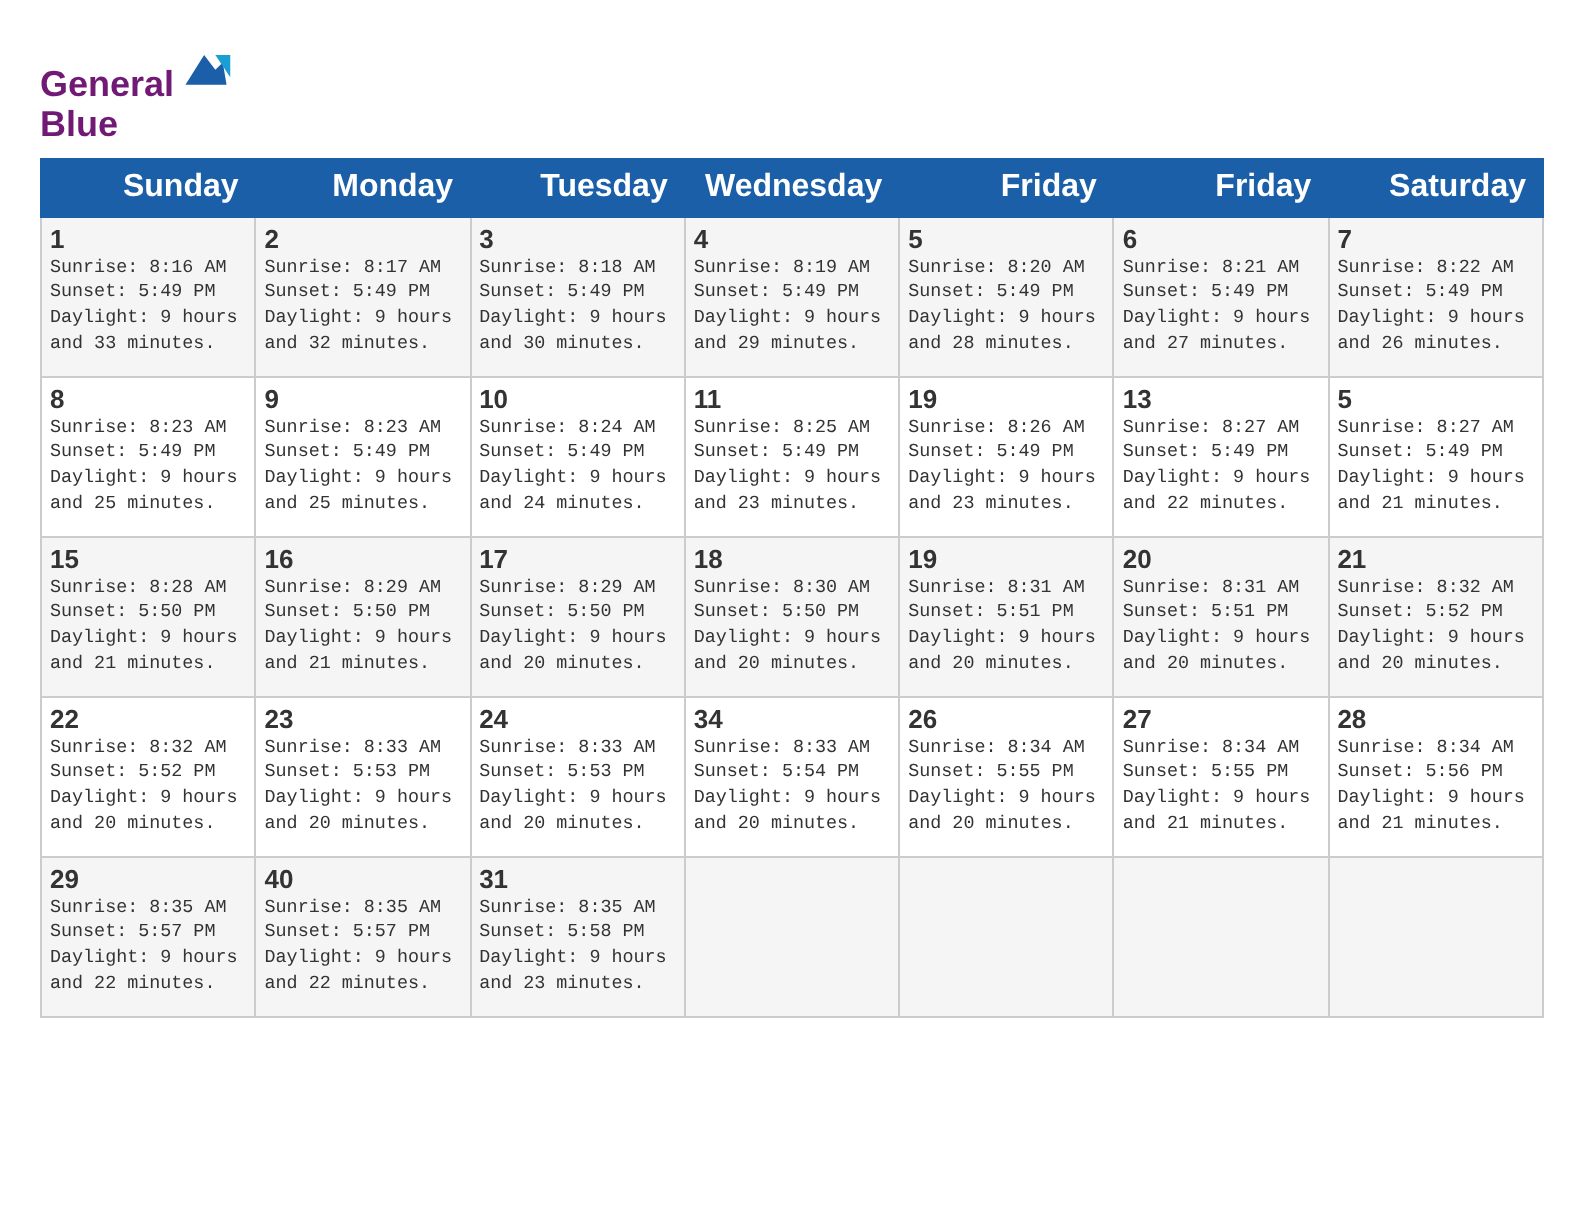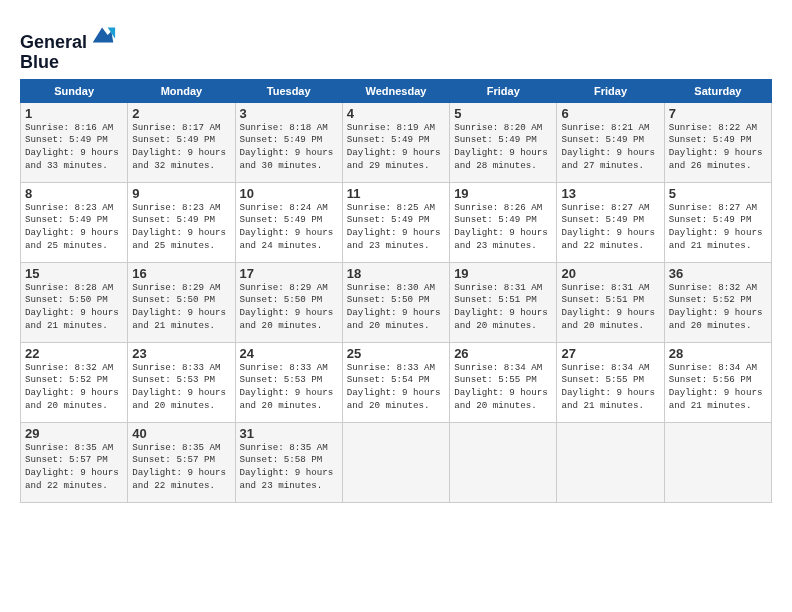--- a/index.html
+++ b/index.html
@@ -26,21 +26,21 @@
       align-items: center;
       margin-top: 4px;
     }
     .logo-text {
       font-size: 18px;
       font-weight: bold;
       color: #333;
       line-height: 1.1;
     }
     .logo-text span {
-      color: #0f172a;
+      color: #701a75;
       text-align: right;
     }
     .logo-icon {
       width: 28px;
       height: 28px;
       margin-left: 2px;
     }
     .title-block {
       text-align: right;
     }
@@ -57,24 +57,24 @@
     }
     .calendar {
       width: 100%;
       border-collapse: collapse;
       border: 1px solid #ccc;
       table-layout: fixed;
     }
     .calendar thead th {
       background: #1a5fa8;
       color: #fff;
-      font-size: 11px;
+      font-size: 16px;
       font-weight: bold;
-      padding: 5px 18px;
-      text-align: center;
+      padding: 5px 8px;
+      text-align: right;
       border: 1px solid #1a5fa8;
     }
     .calendar tbody td {
       vertical-align: top;
       padding: 3px 4px 3px 4px;
       border: 1px solid #ccc;
       font-size: 9.5px;
       color: #333;
       height: 80px;
       background: #fff;
@@ -313,21 +313,21 @@
           <td>
         <span class="day-num">20</span>
         <div class="day-info">
           Sunrise: 8:31 AM<br>
           Sunset: 5:51 PM<br>
           Daylight: 9 hours<br>
           and 20 minutes.
         </div>
       </td>
           <td>
-        <span class="day-num">36</span>
+        <span class="day-num">21</span>
         <div class="day-info">
           Sunrise: 8:32 AM<br>
           Sunset: 5:52 PM<br>
           Daylight: 9 hours<br>
           and 20 minutes.
         </div>
       </td>
         </tr>
         <tr>
           <td>
@@ -351,21 +351,21 @@
           <td>
         <span class="day-num">24</span>
         <div class="day-info">
           Sunrise: 8:33 AM<br>
           Sunset: 5:53 PM<br>
           Daylight: 9 hours<br>
           and 20 minutes.
         </div>
       </td>
           <td>
-        <span class="day-num">25</span>
+        <span class="day-num">34</span>
         <div class="day-info">
           Sunrise: 8:33 AM<br>
           Sunset: 5:54 PM<br>
           Daylight: 9 hours<br>
           and 20 minutes.
         </div>
       </td>
           <td>
         <span class="day-num">26</span>
         <div class="day-info">

